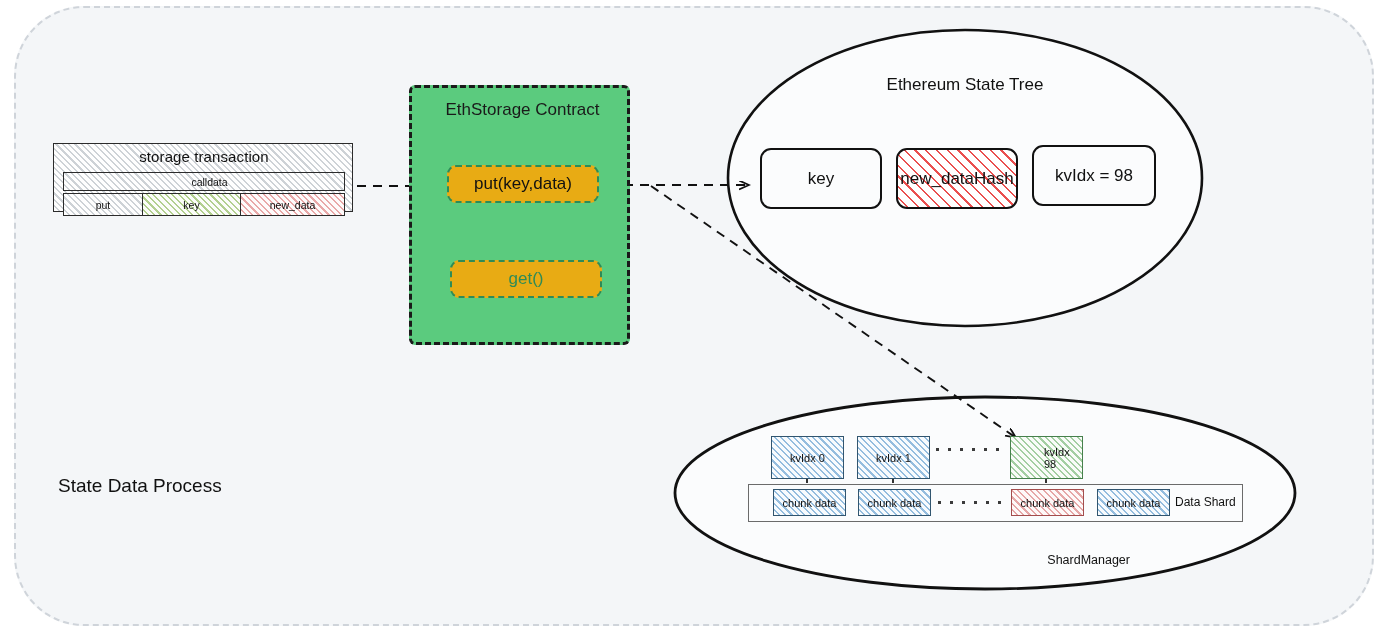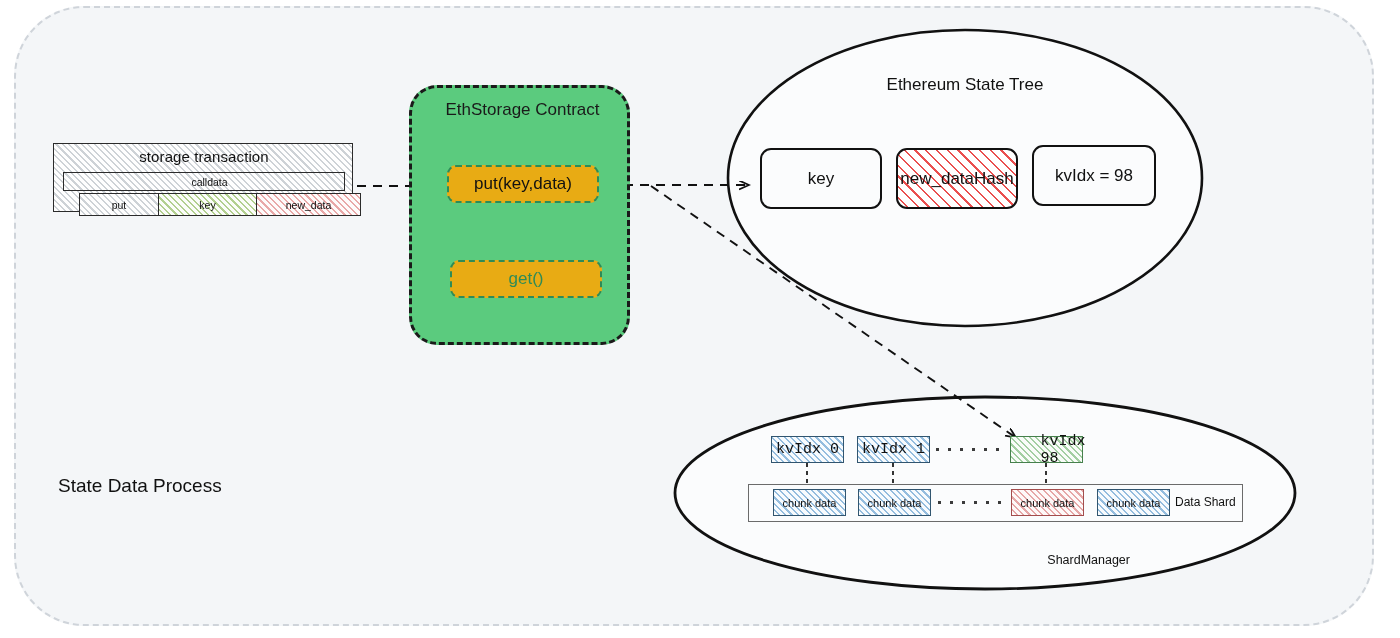--- a/index.html
+++ b/index.html
@@ -26,39 +26,39 @@
     position:absolute;left:0;top:4px;width:300px;text-align:center;
     font-size:15px;color:#111;letter-spacing:.1px;
   }
   #calldata-wrap{position:absolute;left:9px;top:28px;width:282px;height:46px;}
   #calldata-row{
     box-sizing:border-box;width:282px;height:19px;border:1.4px solid #2b2b2b;
     background-color:#eceff1;
     background-image:repeating-linear-gradient(45deg,rgba(255,255,255,.95) 0 3px,rgba(180,186,192,.55) 3px 4.5px);
     font-size:10.5px;color:#111;display:flex;align-items:center;justify-content:center;padding-left:11px;
   }
-  #fields-row{display:flex;width:282px;height:23px;margin-top:2px;margin-left:16px;}
+  #fields-row{display:flex;width:282px;height:23px;margin-top:2px;}
   .fld{
     box-sizing:border-box;border:1.4px solid #2b2b2b;
     font-size:10.5px;color:#111;display:flex;align-items:center;justify-content:center;
   }
   .fld-put{width:80px;
     background-color:#eceff1;
     background-image:repeating-linear-gradient(45deg,rgba(255,255,255,.95) 0 3px,rgba(180,186,192,.55) 3px 4.5px);}
   .fld-key{width:98px;border-left:none;
     background-color:#e3efd3;
     background-image:repeating-linear-gradient(45deg,rgba(255,255,255,.88) 0 3px,rgba(130,176,77,.5) 3px 4.5px);}
   .fld-new{width:104px;border-left:none;
     background-color:#f8dcdc;
     background-image:repeating-linear-gradient(45deg,rgba(255,255,255,.88) 0 3px,rgba(214,106,106,.45) 3px 4.5px);}
 
   
   #contract{
     position:absolute;left:409px;top:85px;width:221px;height:260px;
-    box-sizing:border-box;background:#5bcb7e;border:3px dashed #1a1a1a;border-radius:28px;
+    box-sizing:border-box;background:#5bcb7e;border:3px dashed #1a1a1a;border-radius:6px;
   }
   #contract-title{
     position:absolute;left:0;top:12px;width:221px;text-align:center;
     font-size:17px;color:#1a1a1a;
   }
   .fn-box{
     position:absolute;box-sizing:border-box;background:#e8ab14;
     border:2.5px dashed #2e8b57;border-radius:9px;
     display:flex;align-items:center;justify-content:center;font-size:17px;
   }
@@ -86,25 +86,24 @@
     font-size:17px;color:#111;
   }
 
   
   #sm-title{
     position:absolute;left:840px;top:553px;width:290px;text-align:right;
     font-size:12.5px;color:#111;
   }
   .kv{
     position:absolute;box-sizing:border-box;border:1.5px solid #31556f;
-    font-size:15px;color:#111;display:flex;align-items:center;justify-content:center;
-    width:73px;height:27px;
+    font-size:11px;color:#111;display:flex;align-items:center;justify-content:center;
+    width:73px;height:43px;
     background-color:#cfe4f5;
     background-image:repeating-linear-gradient(45deg,rgba(255,255,255,.85) 0 3px,rgba(90,150,200,.5) 3px 4.5px);
-    font-family:Liberation Mono, monospace;
   }
   .kv.green{
     border-color:#46804c;
     background-color:#d7ecd5;
     background-image:repeating-linear-gradient(45deg,rgba(255,255,255,.85) 0 3px,rgba(100,170,100,.45) 3px 4.5px);
   }
   #kv0{left:771px;top:436px;}
   #kv1{left:857px;top:436px;}
   #kv98{left:1010px;top:436px;padding-left:33px;}
 

